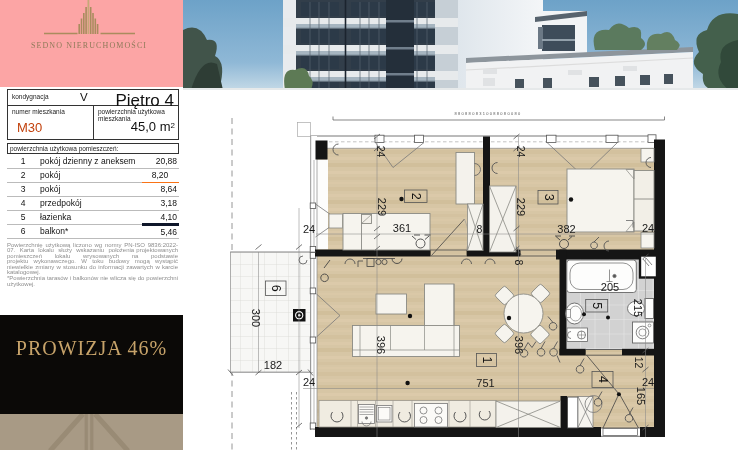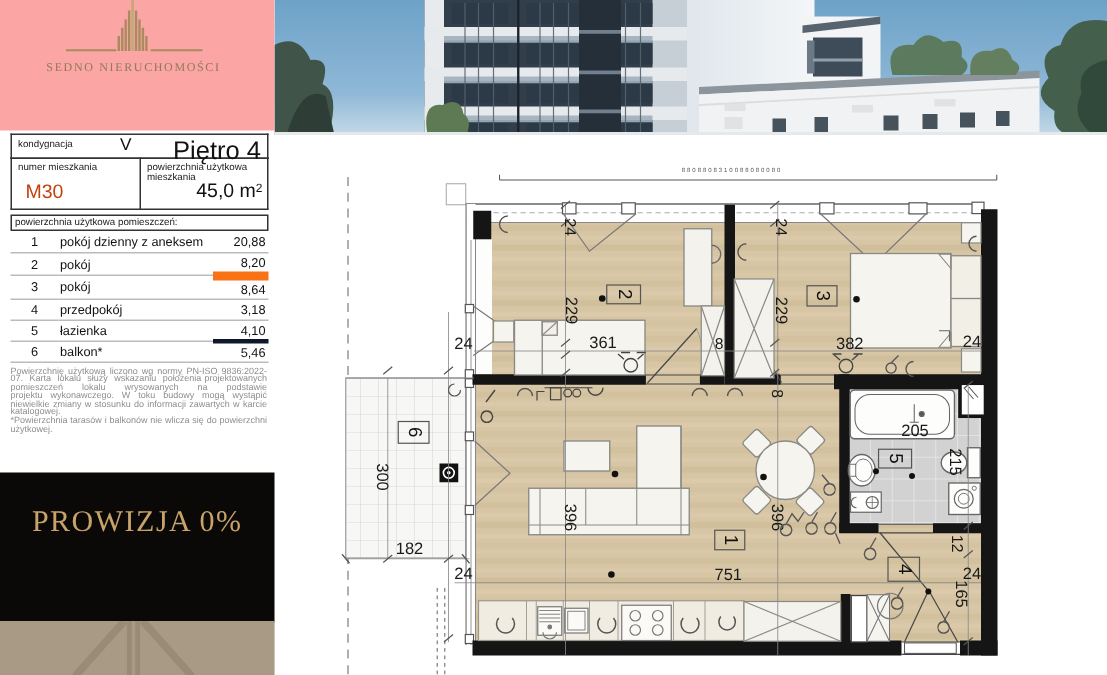--- a/index.html
+++ b/index.html
@@ -76,21 +76,21 @@
   <table style="border-collapse:collapse;width:172px;font-size:8.5px;color:#111;table-layout:fixed">
     <tbody>
           <tr style="height:14px">
             <td style="width:30px;text-align:center;border-bottom:1px solid #bbb">1</td>
             <td style="border-bottom:1px solid #bbb">pokój dzienny z aneksem</td>
             <td style="width:34px;text-align:right;border-bottom:1px solid #bbb;padding-right:2px">20,88</td>
           </tr>
     <tr style="height:14px">
             <td style="text-align:center;border-bottom:1px solid #bbb">2</td>
             <td style="border-bottom:1px solid #bbb">pokój</td>
-            <td style="text-align:right;border-bottom:6px solid #f97316;padding-right:2px">8,20</td>
+            <td style="text-align:center;border-bottom:1px solid #f97316;padding-right:2px">8,20</td>
           </tr>
     <tr style="height:14px">
             <td style="text-align:center;border-bottom:1px solid #bbb">3</td>
             <td style="border-bottom:1px solid #bbb">pokój</td>
             <td style="text-align:right;border-bottom:1px solid #bbb;padding-right:2px">8,64</td>
           </tr>
     <tr style="height:14px">
             <td style="text-align:center;border-bottom:1px solid #bbb">4</td>
             <td style="border-bottom:1px solid #bbb">przedpokój</td>
             <td style="text-align:right;border-bottom:1px solid #bbb;padding-right:2px">3,18</td>
@@ -105,21 +105,21 @@
             <td style="border-bottom:1px solid #bbb">balkon*</td>
             <td style="text-align:right;border-bottom:1px solid #bbb;padding-right:2px">5,46</td>
           </tr>
   </tbody>
       </table>
 
   <div style="margin-top:4px;font-size:6px;line-height:5.6px;color:#8e8e8e;text-align:justify;width:171px">Powierzchnię&nbsp;użytkową&nbsp;liczono&nbsp;wg&nbsp;normy&nbsp;PN-ISO 9836:2022-07.&nbsp;&nbsp;Karta&nbsp;&nbsp;lokalu&nbsp;&nbsp;służy&nbsp;&nbsp;wskazaniu&nbsp;&nbsp;położenia projektowanych pomieszczeń lokalu wrysowanych na podstawie projektu&nbsp;&nbsp;wykonawczego.&nbsp;&nbsp;W&nbsp;&nbsp;toku&nbsp;&nbsp;budowy&nbsp;&nbsp;mogą&nbsp;&nbsp;wystąpić niewielkie zmiany w stosunku do informacji zawartych w karcie katalogowej.<br>*Powierzchnia tarasów i balkonów nie wlicza się do powierzchni użytkowej.</div>
 </div>
 
 <div class="abs" id="promo">
-  <div style="margin-top:22px;font-family:'Liberation Serif',serif;font-size:20px;letter-spacing:1px;color:#c7a36a">PROWIZJA 0%</div>
+  <div style="margin-top:22px;font-family:'Liberation Serif',serif;font-size:20px;letter-spacing:1px;color:#c7a36a">PROWIZJA 46%</div>
 </div>
 
 <div class="abs" id="footer">
   <svg width="183" height="36" viewBox="0 0 183 36">
     <rect width="183" height="36" fill="#a89a85"></rect>
     <g stroke="#998b75" fill="none" stroke-width="5">
       <path d="M50 37 Q72 12 83 0"></path>
       <path d="M128 37 Q106 12 95 0"></path>
     </g>
     <g stroke="#998b75" fill="none" stroke-width="3.2">

